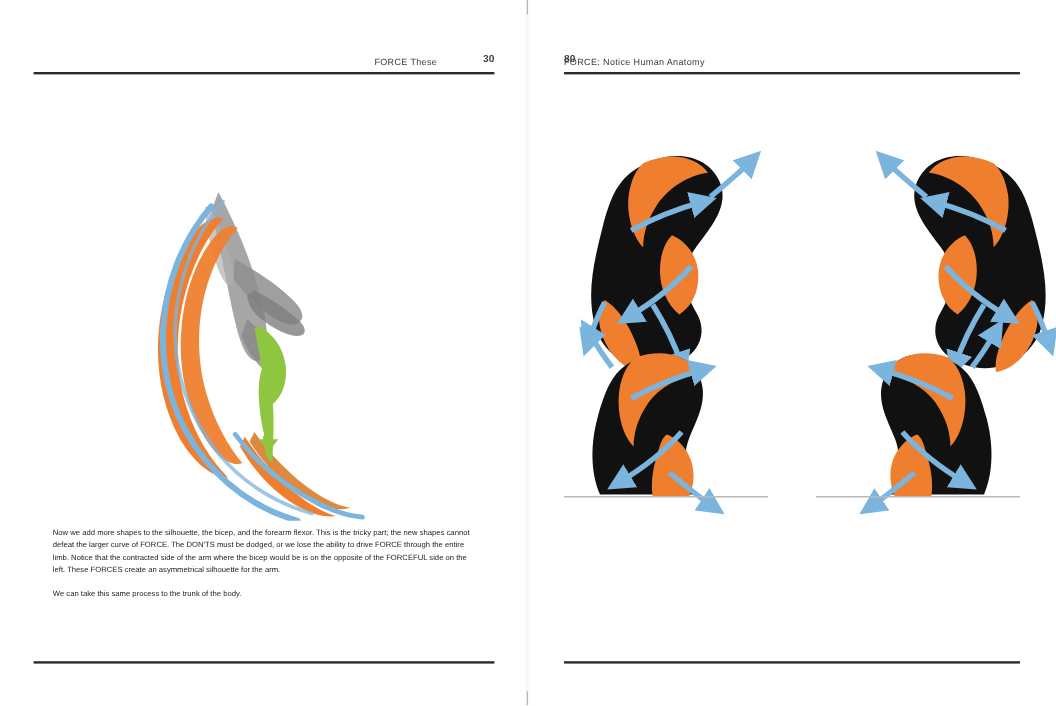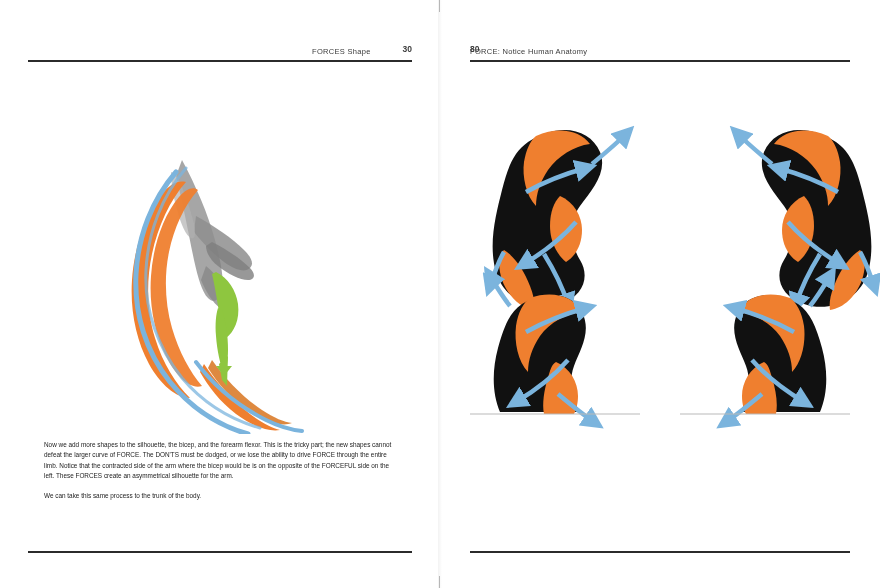--- a/index.html
+++ b/index.html
@@ -156,21 +156,21 @@
 <body>
 
 <div class="spread">
 
   <div class="crop-mark crop-top"></div>
   <div class="crop-mark crop-bottom"></div>
 
   <div class="page page-left">
     <div class="page-inner">
       <div class="header">
-        <span class="ch-title">FORCES Shape</span>
+        <span class="ch-title">FORCE These</span>
       </div>
       <div class="folio">30</div>
       <div class="rule rule-top"></div>
 
       <div class="art">
         <svg width="440" height="370" viewBox="0 0 440 370" xmlns="http://www.w3.org/2000/svg">
 
           <path d="M182 96 C196 122 208 150 215 176 C221 198 224 214 222 226 C220 236 214 240 208 234 C202 228 198 214 194 196 C189 172 183 140 176 112 Z" fill="#9a9a9a" opacity="0.88"></path>
           <path d="M196 152 C214 162 232 174 244 186 C252 194 254 200 250 204 C245 209 235 206 224 198 C212 189 202 178 194 168 Z" fill="#8e8e8e" opacity="0.85"></path>
           <path d="M212 178 C228 186 242 196 250 204 C256 210 255 216 248 216 C240 216 228 210 218 202 C210 196 206 188 206 182 Z" fill="#7e7e7e" opacity="0.8"></path>

